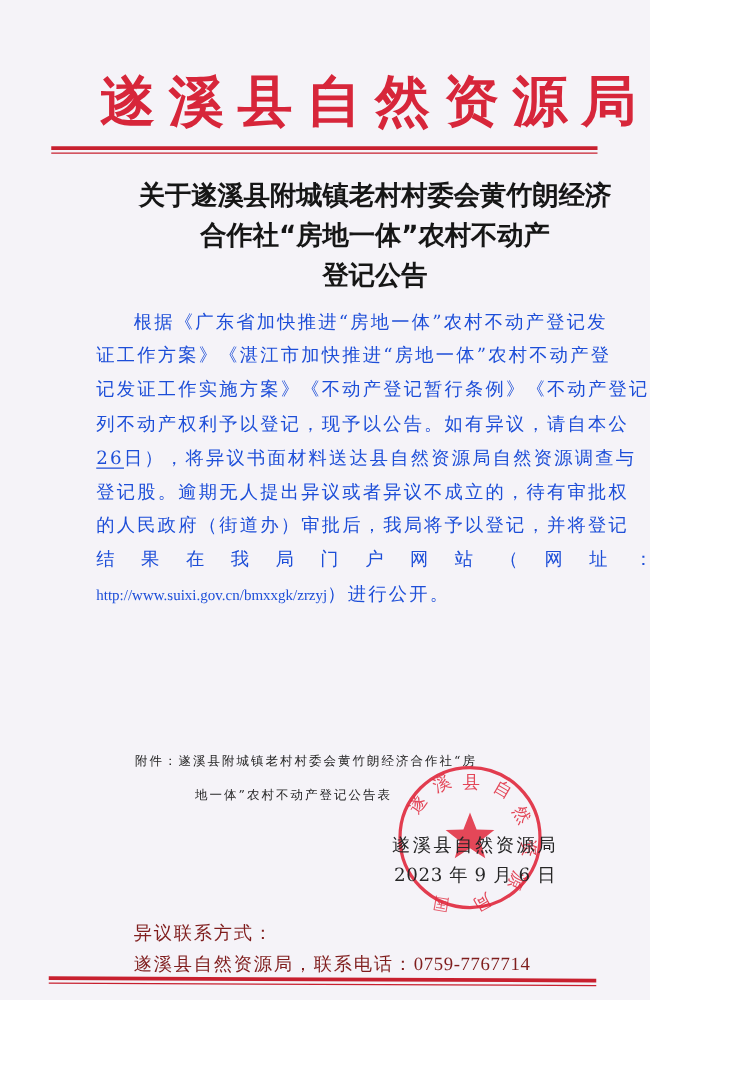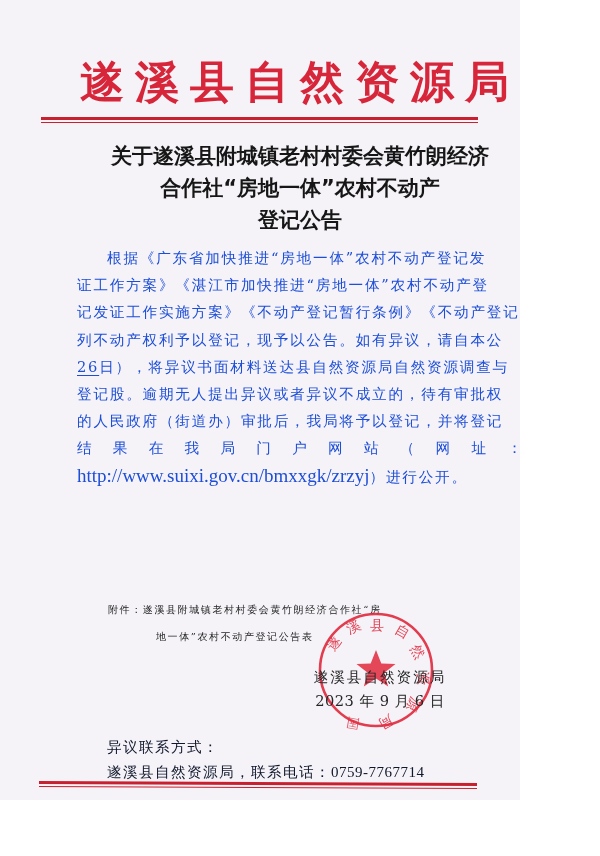--- a/index.html
+++ b/index.html
@@ -67,21 +67,21 @@
 
     .stamp {
       position: absolute; left: 316px; top: 610px; width: 120px; height: 120px;
     }
     .sign {
       position: absolute; left: 300px; top: 665px; width: 160px;
       text-align: center; font-size: 14.6px; line-height: 24px; color: #262626; letter-spacing: 0.5px;
     }
     .contact {
       position: absolute; left: 107px; top: 734px; width: 420px;
-      font-size: 14.6px; line-height: 25px; color: #0f172a; letter-spacing: 1.4px;
+      font-size: 14.6px; line-height: 25px; color: #7f1d1d; letter-spacing: 1.4px;
     }
     .speck { position: absolute; border-radius: 50%; background: rgba(220,120,150,0.18); }
   </style>
 </head>
 <body>
 
 <div class="page">
 
   <div class="speck" style="left:225px;top:810px;width:30px;height:16px;"></div>
   <div class="speck" style="left:150px;top:815px;width:20px;height:10px;"></div>
@@ -116,21 +116,21 @@
       <span>局</span>
       <span>门</span>
       <span>户</span>
       <span>网</span>
       <span>站</span>
       <span>（</span>
       <span>网</span>
       <span>址</span>
       <span>：</span>
     </div>
-    <div class="line" style="letter-spacing:0;"><span style="font-family:'Liberation Serif',serif;font-size:19px;">http://www.suixi.gov.cn/bmxxgk/zrzyj</span><span style="letter-spacing:1.8px;">）进行公开。</span></div>
+    <div class="line" style="letter-spacing:0;"><span style="font-family:'Liberation Serif',serif;font-size:12px;">http://www.suixi.gov.cn/bmxxgk/zrzyj</span><span style="letter-spacing:1.8px;">）进行公开。</span></div>
   </div>
 
   <div class="attachment">
     <div class="row"><span>附件：</span><span>遂溪县附城镇老村村委会黄竹朗经济合作社“房</span></div>
     <div class="row cont">地一体”农村不动产登记公告表</div>
   </div>
 
   <svg class="stamp" viewBox="0 0 120 120">
     <circle cx="60" cy="60" r="56" fill="none" stroke="#e0283c" stroke-width="2.6" opacity="0.9"></circle>
     <polygon points="60,40 65.3,53.6 79.5,54 68.3,62.8 72.2,76.5 60,68.5 47.8,76.5 51.7,62.8 40.5,54 54.7,53.6" fill="#e0283c" opacity="0.85"></polygon>

